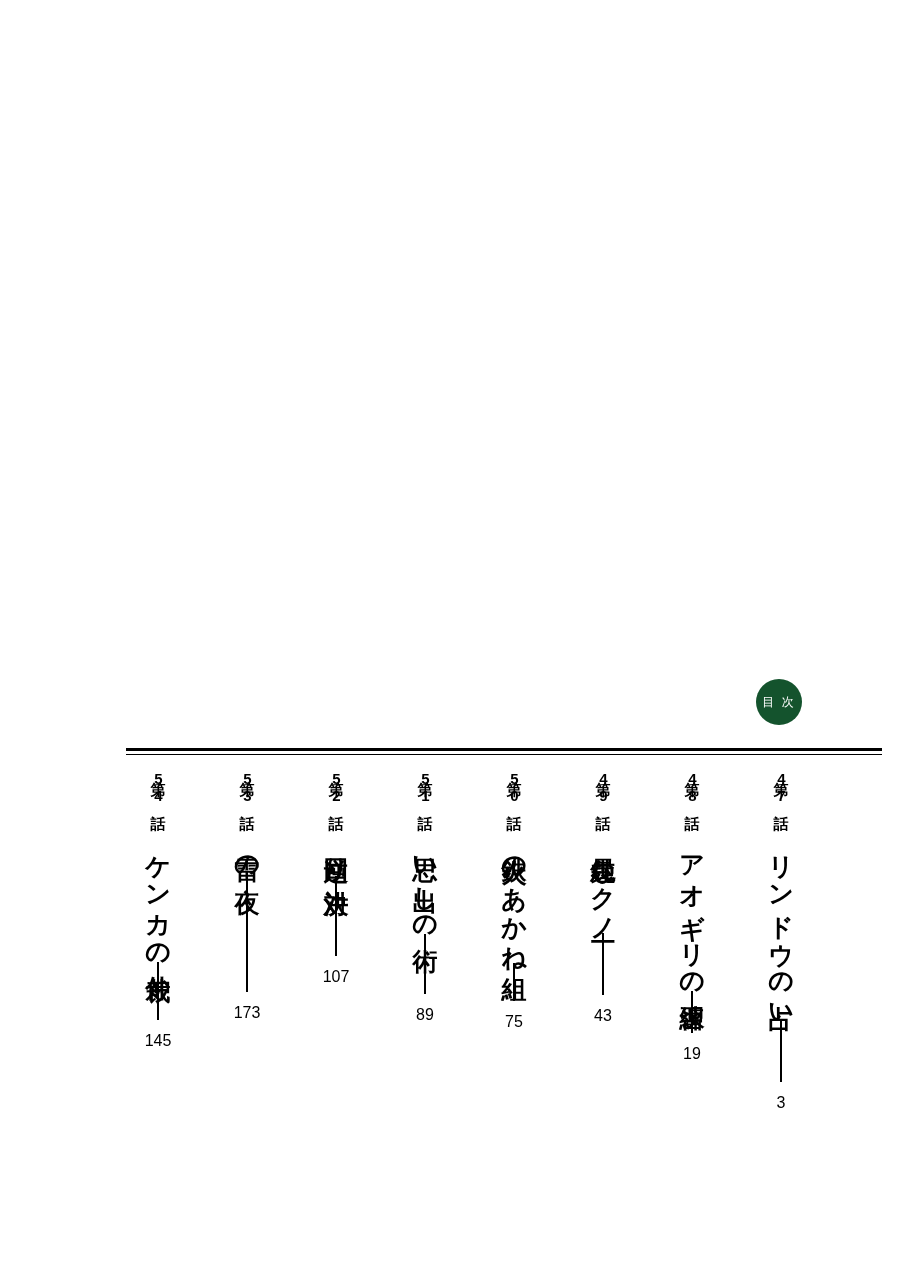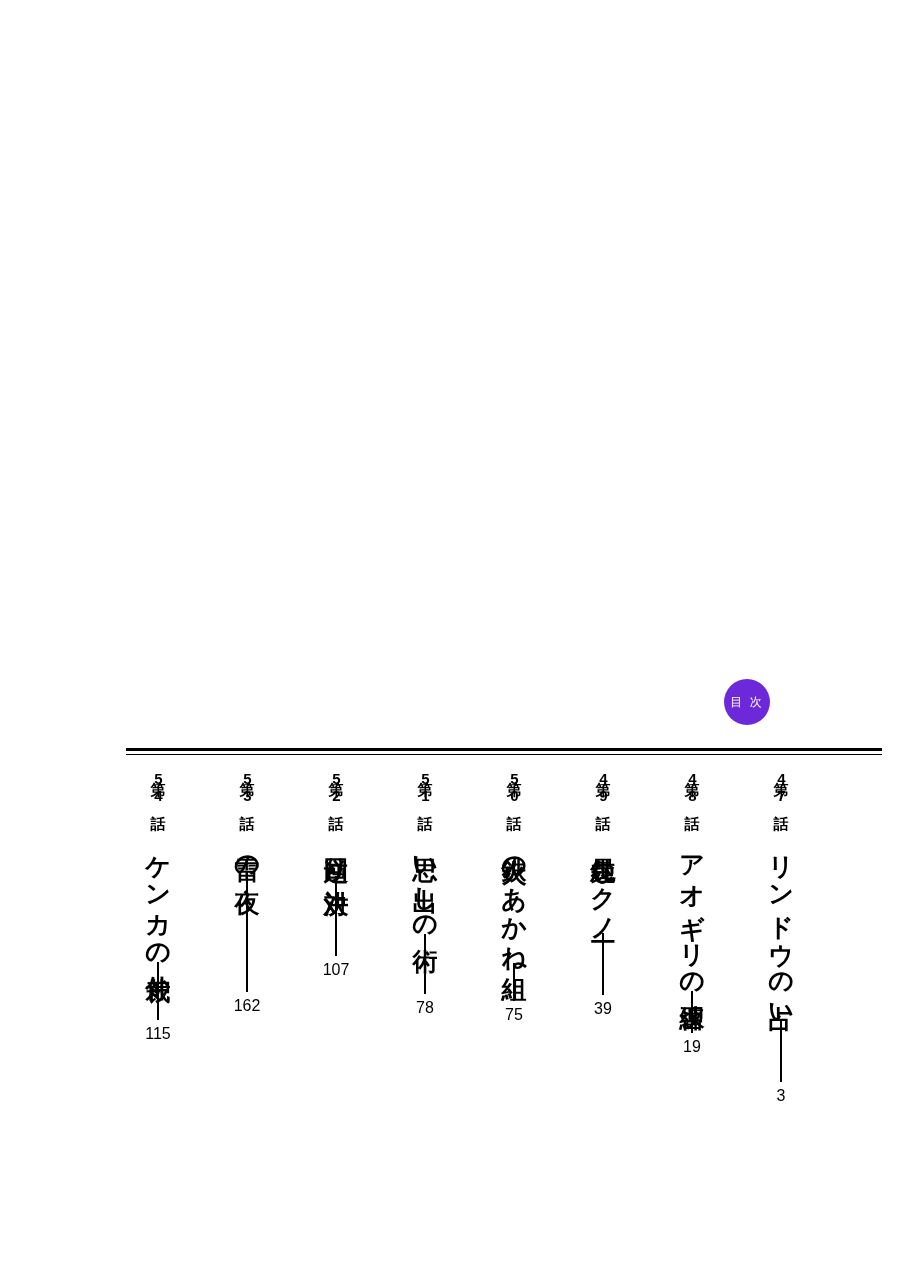--- a/index.html
+++ b/index.html
@@ -12,26 +12,26 @@
     height: 1276px;
     position: relative;
     font-family: "Liberation Serif", "DejaVu Serif", serif;
     color: #000000;
     overflow: hidden;
   }
 
   
   .toc-badge {
     position: absolute;
-    left: 724px;
+    left: 756px;
     top: 679px;
     width: 46px;
     height: 46px;
     border-radius: 50%;
-    background: #6d28d9;
+    background: #14532d;
     color: #ffffff;
     display: flex;
     align-items: center;
     justify-content: center;
     font-size: 12px;
     letter-spacing: 2px;
     font-family: "Liberation Sans", sans-serif;
   }
 
   
@@ -93,21 +93,21 @@
     white-space: nowrap;
     font-family: "Liberation Sans", sans-serif;
   }
   .leader {
     width: 2px;
     background: #000000;
     margin-top: 4px;
   }
   .page-num {
     font-size: 16px;
-    margin-top: 5px;
+    margin-top: 12px;
     font-family: "Liberation Sans", sans-serif;
   }
 </style>
 </head>
 <body>
 
 <div class="toc-badge">
   <span>目 次</span>
 </div>
 
@@ -130,51 +130,51 @@
     <div class="ep-num">第48話</div>
     <div class="ep-title">アオギリの練習</div>
     <div class="leader" style="height:42px;"></div>
     <div class="page-num">19</div>
   </div>
 
   <div class="toc-entry" style="left:447px;">
     <div class="ep-num">第49話</div>
     <div class="ep-title">愚鈍なクノ一</div>
     <div class="leader" style="height:62px;"></div>
-    <div class="page-num">39</div>
+    <div class="page-num">43</div>
   </div>
 
   <div class="toc-entry" style="left:358px;">
     <div class="ep-num">第50話</div>
     <div class="ep-title">鉄火のあかね組</div>
     <div class="leader" style="height:38px;"></div>
     <div class="page-num">75</div>
   </div>
 
   <div class="toc-entry" style="left:269px;">
     <div class="ep-num">第51話</div>
     <div class="ep-title">思い出しの術</div>
     <div class="leader" style="height:60px;"></div>
-    <div class="page-num">78</div>
+    <div class="page-num">89</div>
   </div>
 
   <div class="toc-entry" style="left:180px;">
     <div class="ep-num">第52話</div>
     <div class="ep-title">逆回り対決</div>
     <div class="leader" style="height:80px;"></div>
     <div class="page-num">107</div>
   </div>
 
   <div class="toc-entry" style="left:91px;">
     <div class="ep-num">第53話</div>
     <div class="ep-title">雷の夜</div>
     <div class="leader" style="height:118px;"></div>
-    <div class="page-num">162</div>
+    <div class="page-num">173</div>
   </div>
 
   <div class="toc-entry" style="left:2px;">
     <div class="ep-num">第54話</div>
     <div class="ep-title">ケンカの仲裁</div>
     <div class="leader" style="height:58px;"></div>
-    <div class="page-num">115</div>
+    <div class="page-num">145</div>
   </div>
 
 </div>
 
 </body></html>

